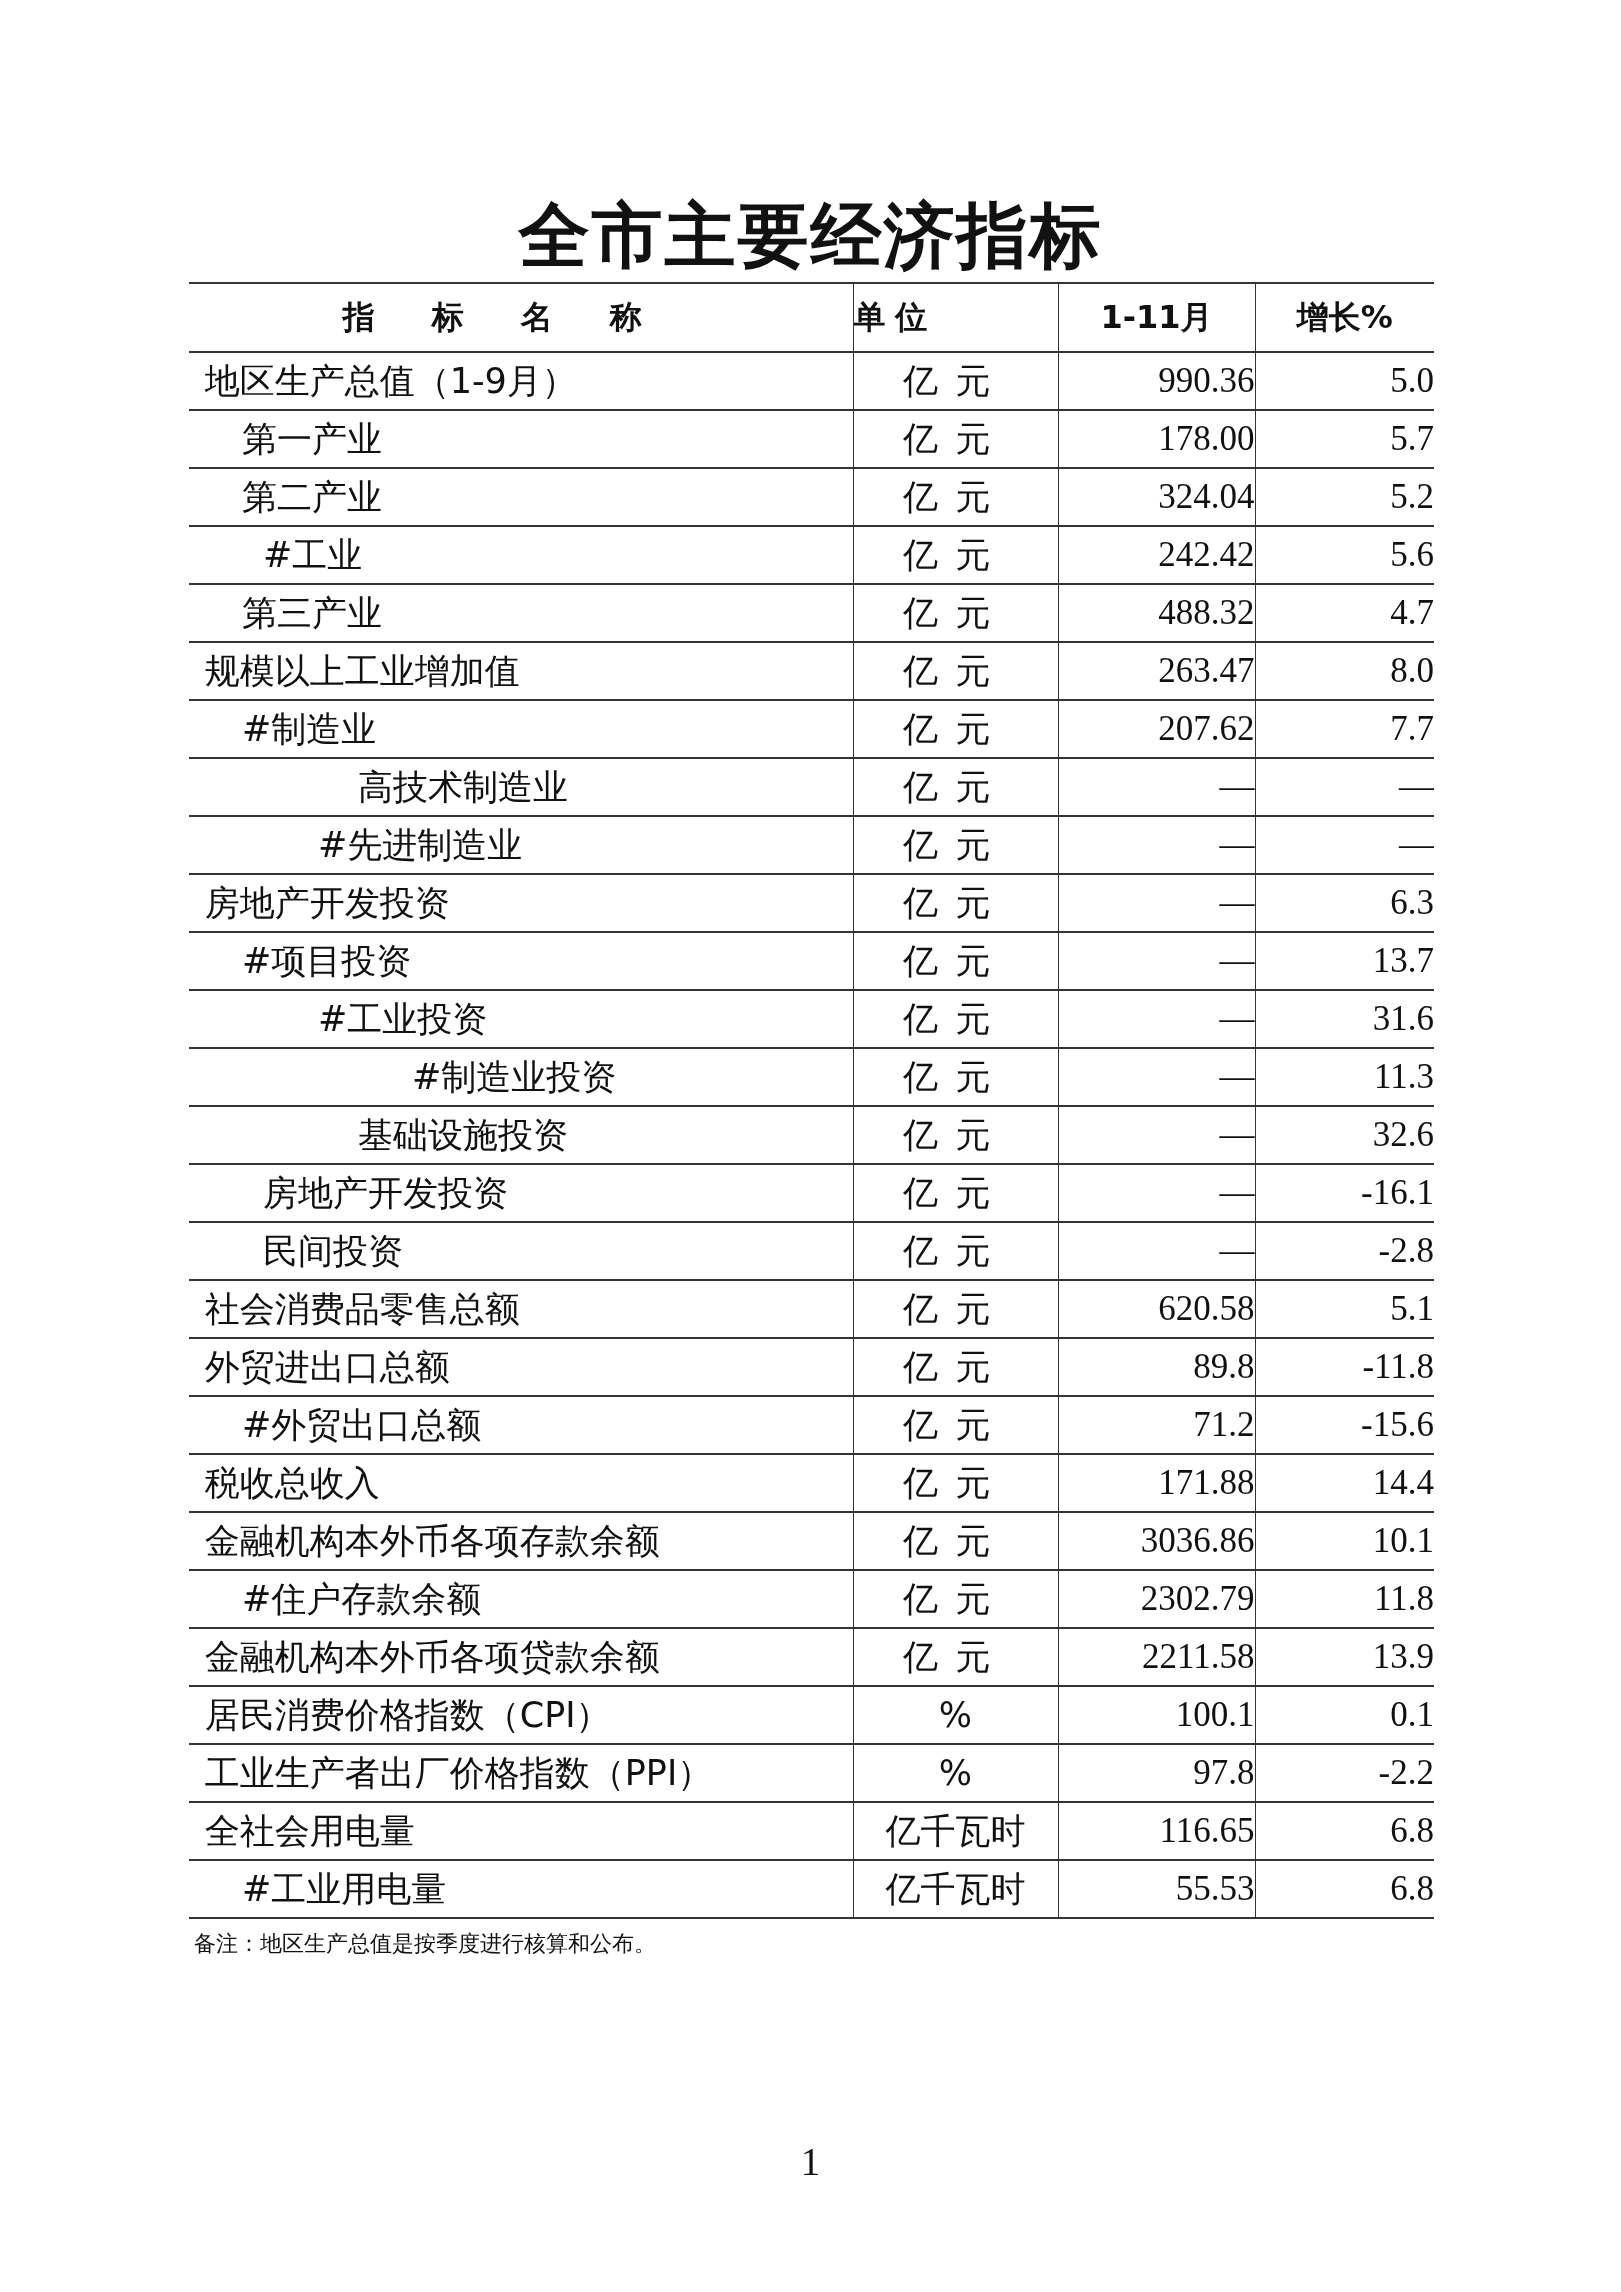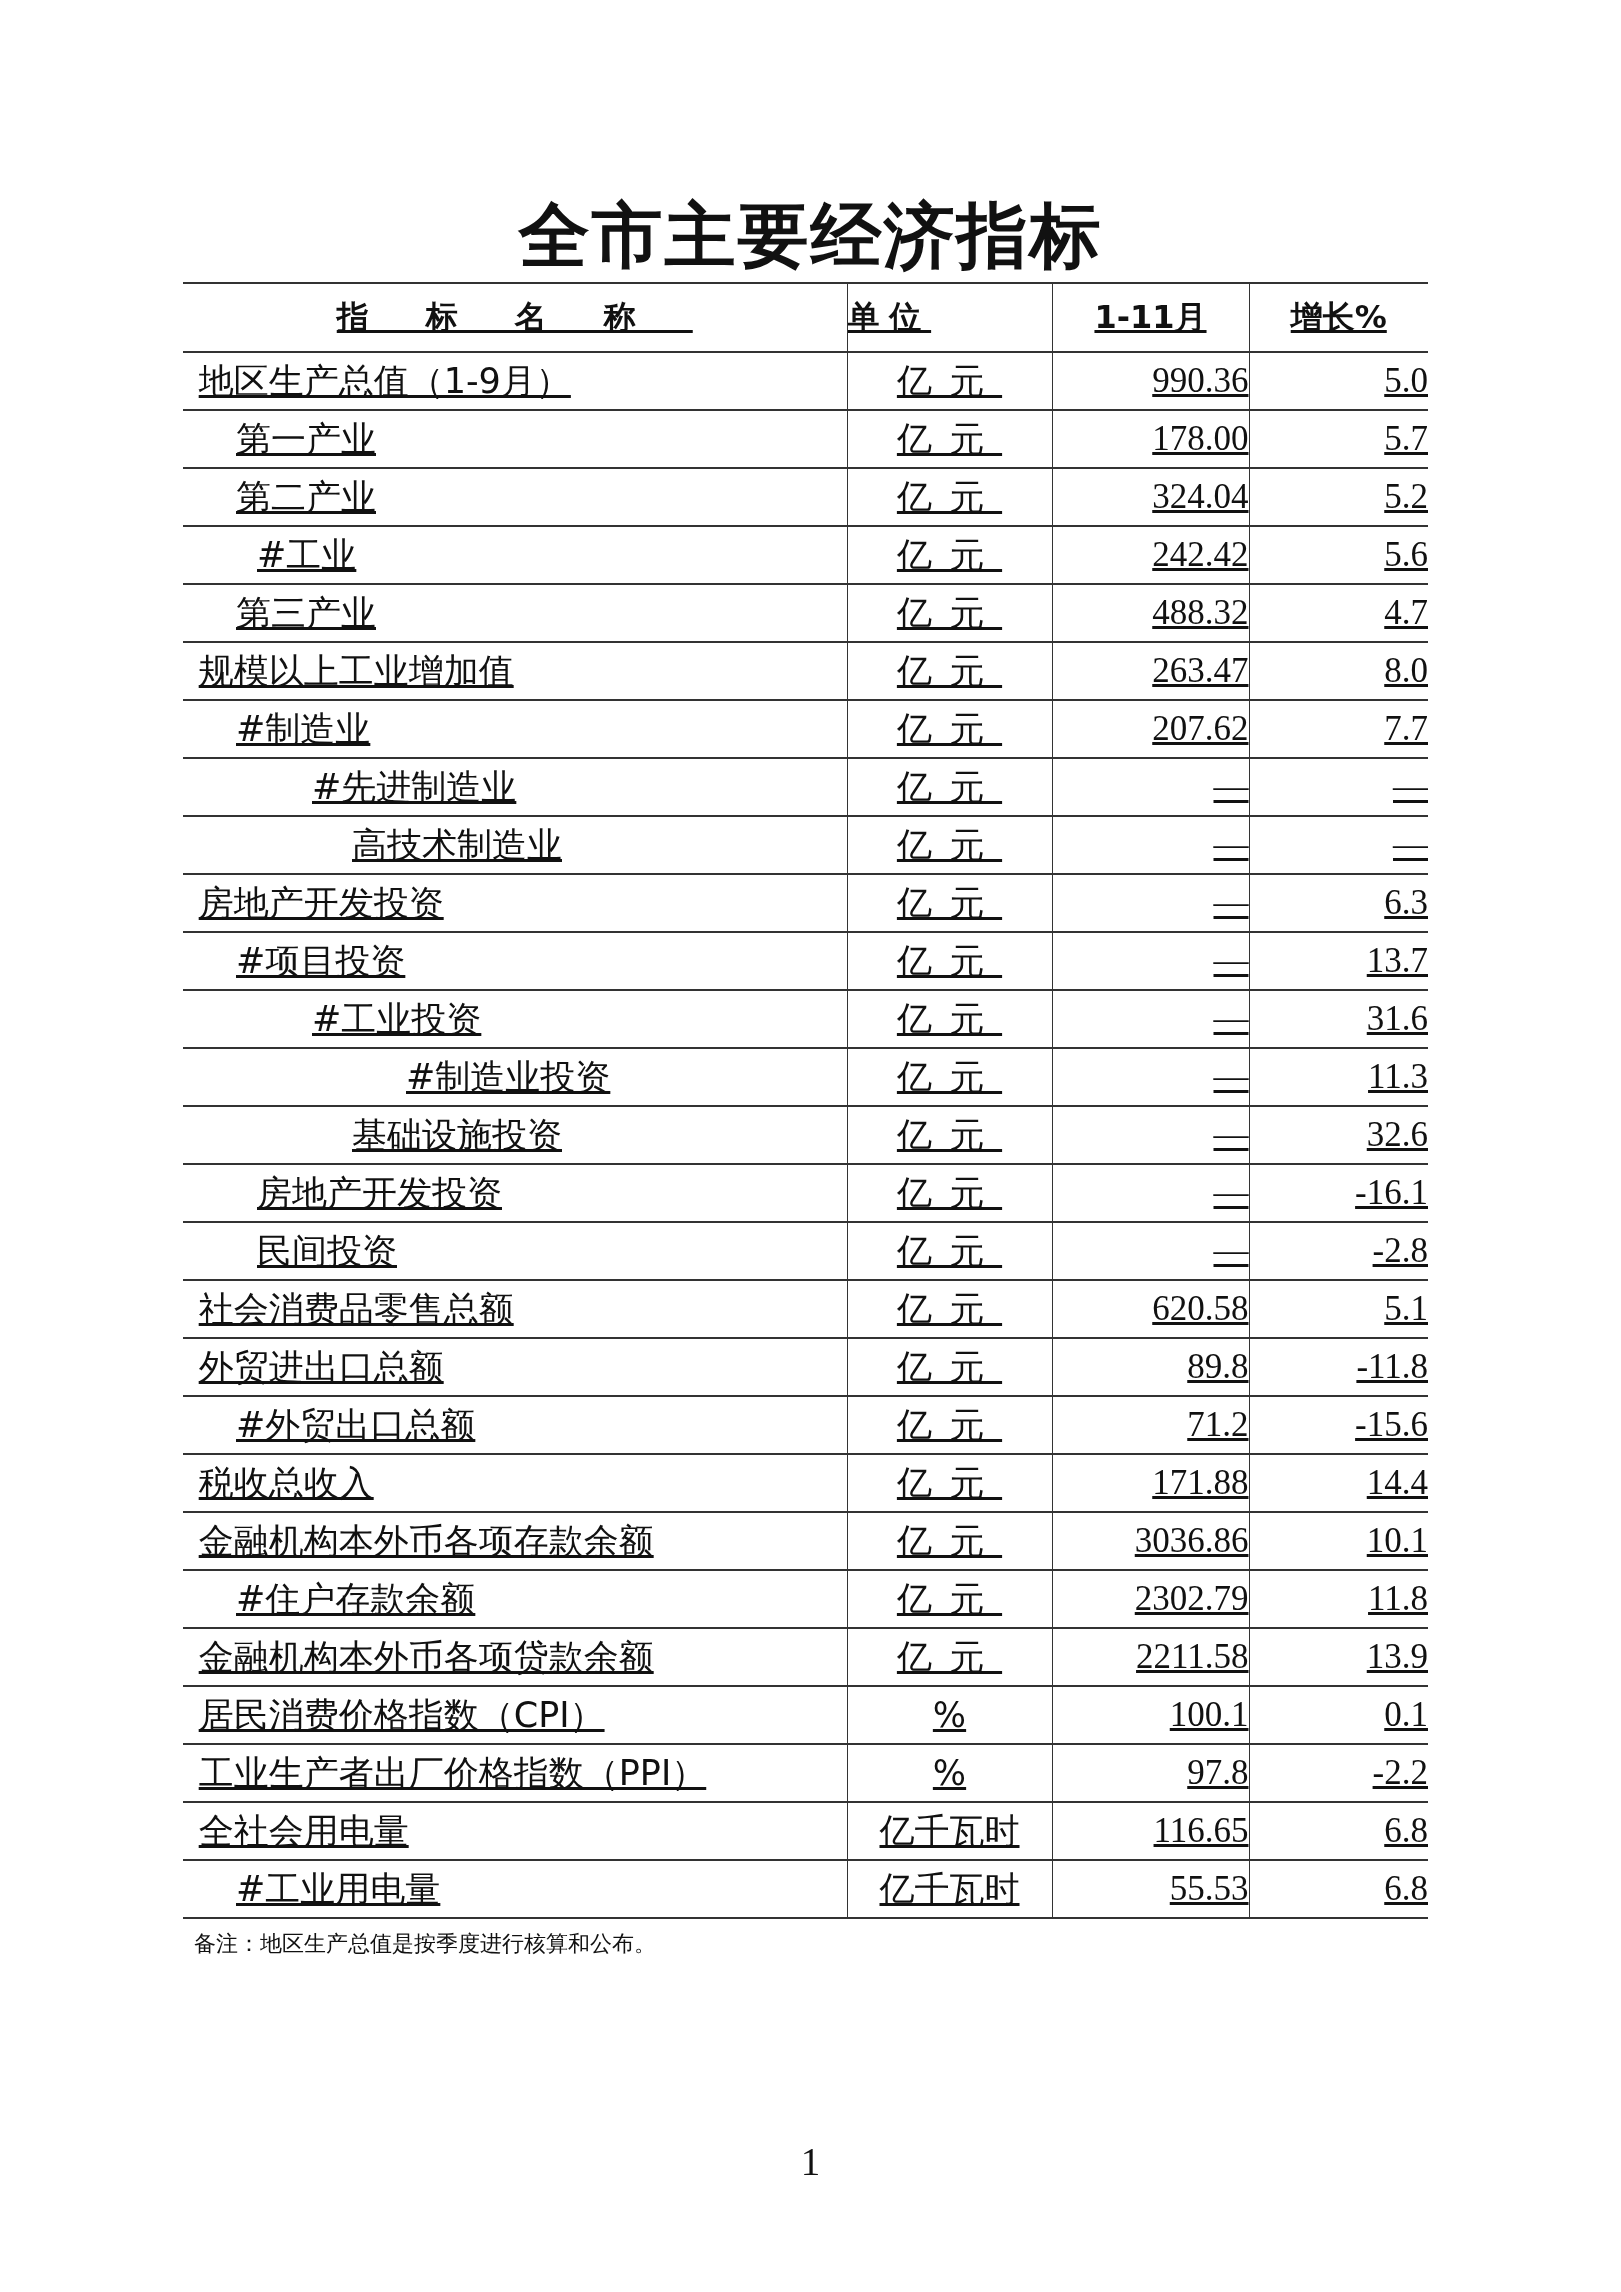--- a/index.html
+++ b/index.html
@@ -1,22 +1,22 @@
 <!DOCTYPE html>
 <html><head>
   <meta charset="utf-8">
   <style>
     html, body { margin: 0; padding: 0; background: #ffffff; }
     body { width: 1621px; height: 2293px; position: relative; overflow: hidden;
            font-family: "Liberation Serif", "DejaVu Serif", serif; color: #111; }
     .title { position: absolute; top: 201px; left: 0; width: 1621px; text-align: center;
              font-family: "DejaVu Sans", sans-serif; font-size: 71px; font-weight: bold;
              letter-spacing: 2px; line-height: 69px; }
-    table.ind { position: absolute; top: 282px; left: 183px; width: 1245px;
-                border-collapse: collapse; table-layout: fixed; text-decoration: underline; }
+    table.ind { position: absolute; top: 282px; left: 189px; width: 1245px;
+                border-collapse: collapse; table-layout: fixed; }
     table.ind th, table.ind td { border-top: 2px solid #333; border-bottom: 2px solid #333;
                 border-left: 1.5px solid #333; border-right: 1.5px solid #333;
                 padding: 0; font-size: 35px; white-space: nowrap; overflow: hidden; }
     table.ind tr > :first-child { border-left: none; }
     table.ind tr > :last-child { border-right: none; }
     table.ind th { height: 67px; font-weight: bold; font-family: "DejaVu Sans", sans-serif; font-size: 32px; }
     table.ind td { height: 56px; }
     th.c-name { letter-spacing: 57px; text-align: center; }
     th.c-unit { font-weight: normal; letter-spacing: 9.8px; text-align: left; }
     th.c-val { text-align: center; font-family: "Liberation Serif", serif; font-size: 35px; }
@@ -85,27 +85,27 @@
         <td class="val">263.47</td>
         <td class="gr">8.0</td>
       </tr>
       <tr>
         <td class="name" style="padding-left: 53px;">#制造业</td>
         <td class="unit">亿元</td>
         <td class="val">207.62</td>
         <td class="gr">7.7</td>
       </tr>
       <tr>
+        <td class="name" style="padding-left: 169px;">高技术制造业</td>
+        <td class="unit">亿元</td>
+        <td class="val">—</td>
+        <td class="gr">—</td>
+      </tr>
+      <tr>
         <td class="name" style="padding-left: 129px;">#先进制造业</td>
-        <td class="unit">亿元</td>
-        <td class="val">—</td>
-        <td class="gr">—</td>
-      </tr>
-      <tr>
-        <td class="name" style="padding-left: 169px;">高技术制造业</td>
         <td class="unit">亿元</td>
         <td class="val">—</td>
         <td class="gr">—</td>
       </tr>
       <tr>
         <td class="name" style="padding-left: 15.7px;">房地产开发投资</td>
         <td class="unit">亿元</td>
         <td class="val">—</td>
         <td class="gr">6.3</td>
       </tr>

